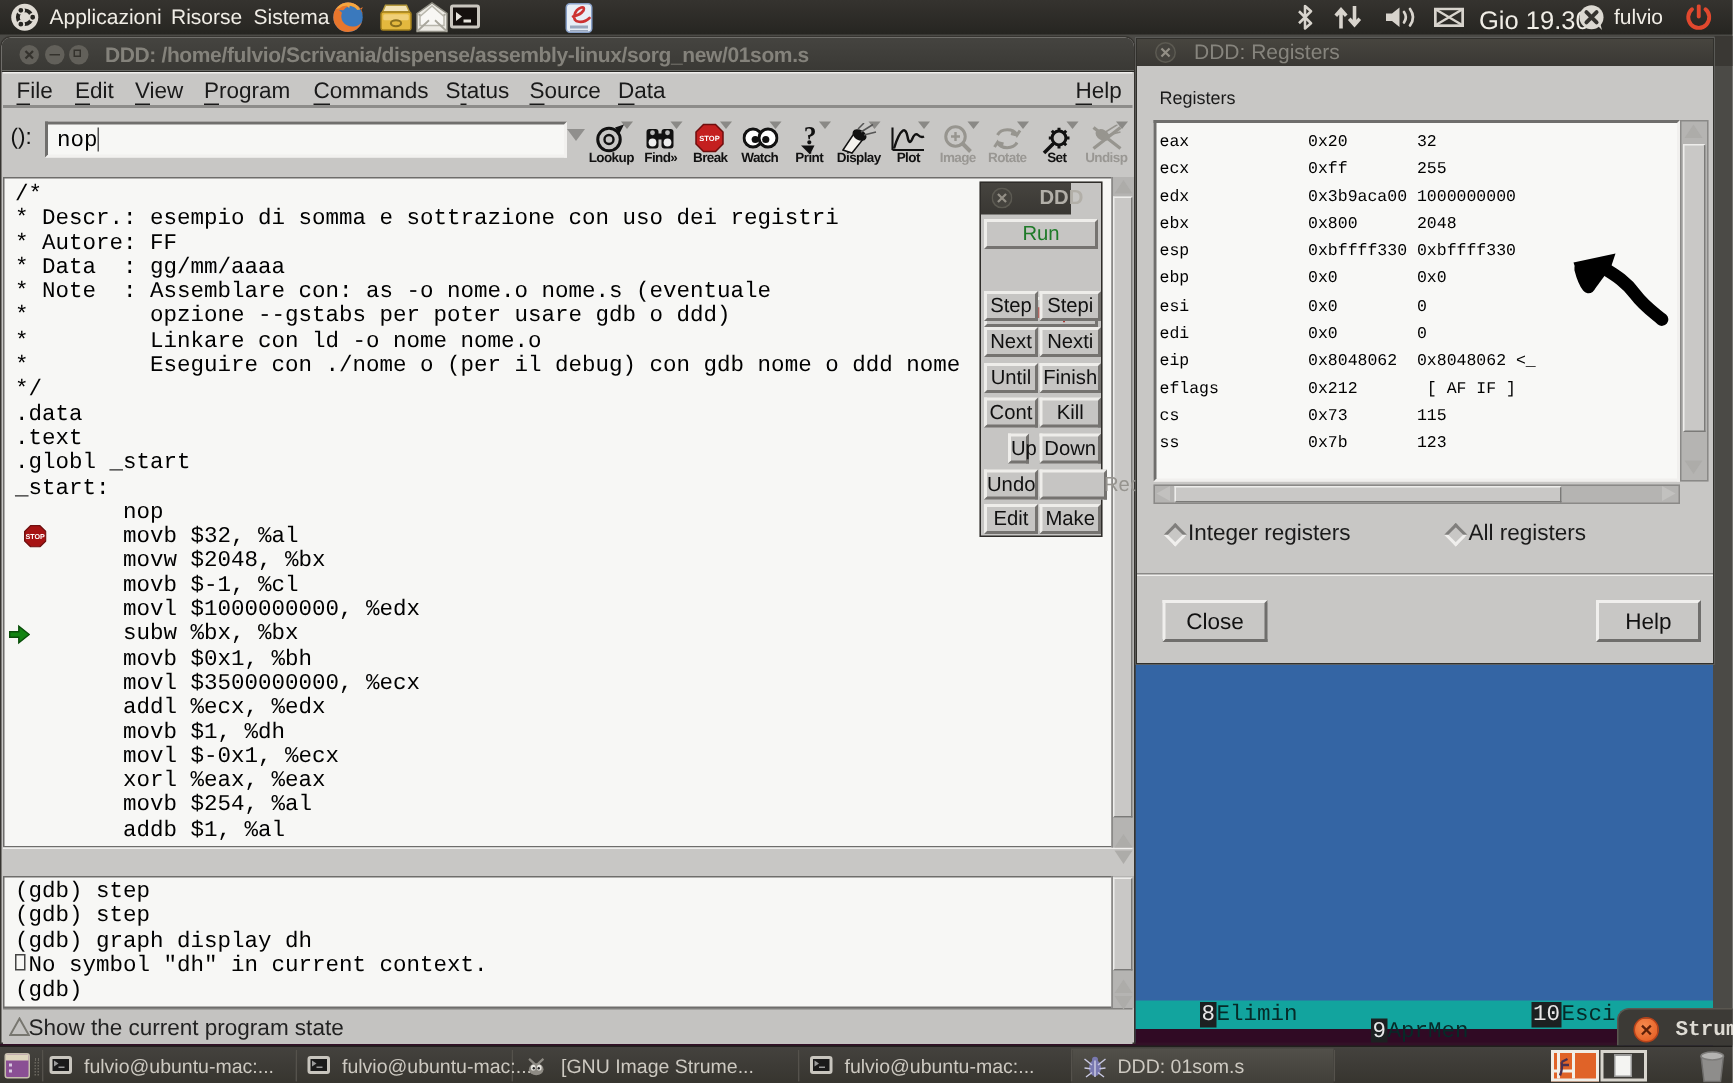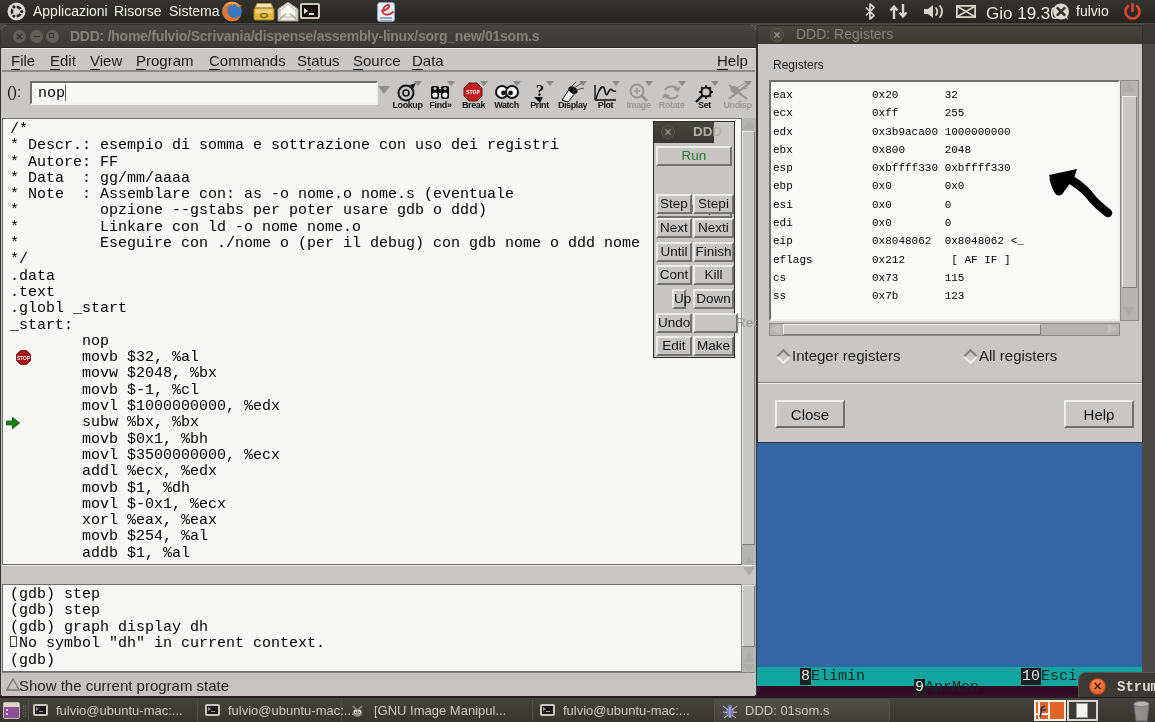--- a/index.html
+++ b/index.html
@@ -202,21 +202,21 @@
   <div class="termico" style="left:205px;"></div>
   <span class="tbtxt" style="left:228px;">fulvio@ubuntu-mac:...</span>
   <svg class="abs" style="left:350px;top:7px" width="15" height="13" viewBox="0 0 17 15">
     <path d="M3 1 q3.5 3 5 5 M14 1 q-3.5 3-5 5" stroke="#8e8b84" stroke-width="1.8" fill="none"></path>
     <ellipse cx="8.5" cy="9" rx="5.6" ry="4.6" fill="#8e8b84"></ellipse>
     <ellipse cx="6.2" cy="7.8" rx="1.8" ry="2.2" fill="#e8e6e0"></ellipse>
     <ellipse cx="10.8" cy="7.8" rx="1.8" ry="2.2" fill="#e8e6e0"></ellipse>
     <circle cx="6.6" cy="8.3" r="0.9" fill="#222"></circle>
         <circle cx="10.4" cy="8.3" r="0.9" fill="#222"></circle>
   </svg>
-  <span class="tbtxt" style="left:374px;">[GNU Image Manipul...</span>
+  <span class="tbtxt" style="left:374px;">[GNU Image Strume...</span>
   <div class="termico" style="left:540px;"></div>
   <span class="tbtxt" style="left:563px;">fulvio@ubuntu-mac:...</span>
   <svg class="abs" style="left:722px;top:5px" width="16" height="16" viewBox="0 0 16 16">
     <ellipse cx="8" cy="9" rx="4" ry="5.5" fill="#7878b0"></ellipse>
     <circle cx="8" cy="3.5" r="2" fill="#7878b0"></circle>
     <path d="M8 4 L8 15 M1 3 L6 7 M15 3 L10 7 M1 9 L5 9.5 M15 9 L11 9.5 M2 15 L6 12 M14 15 L10 12" stroke="#c8c8e0" stroke-width="1" fill="none"></path>
   </svg>
   <span class="tbtxt" style="left:745px;">DDD: 01som.s</span>
 
   <div class="abs" style="left:1034px;top:2px;width:32px;height:21px;background:#e06328;border:2px solid #f0ede6;">

